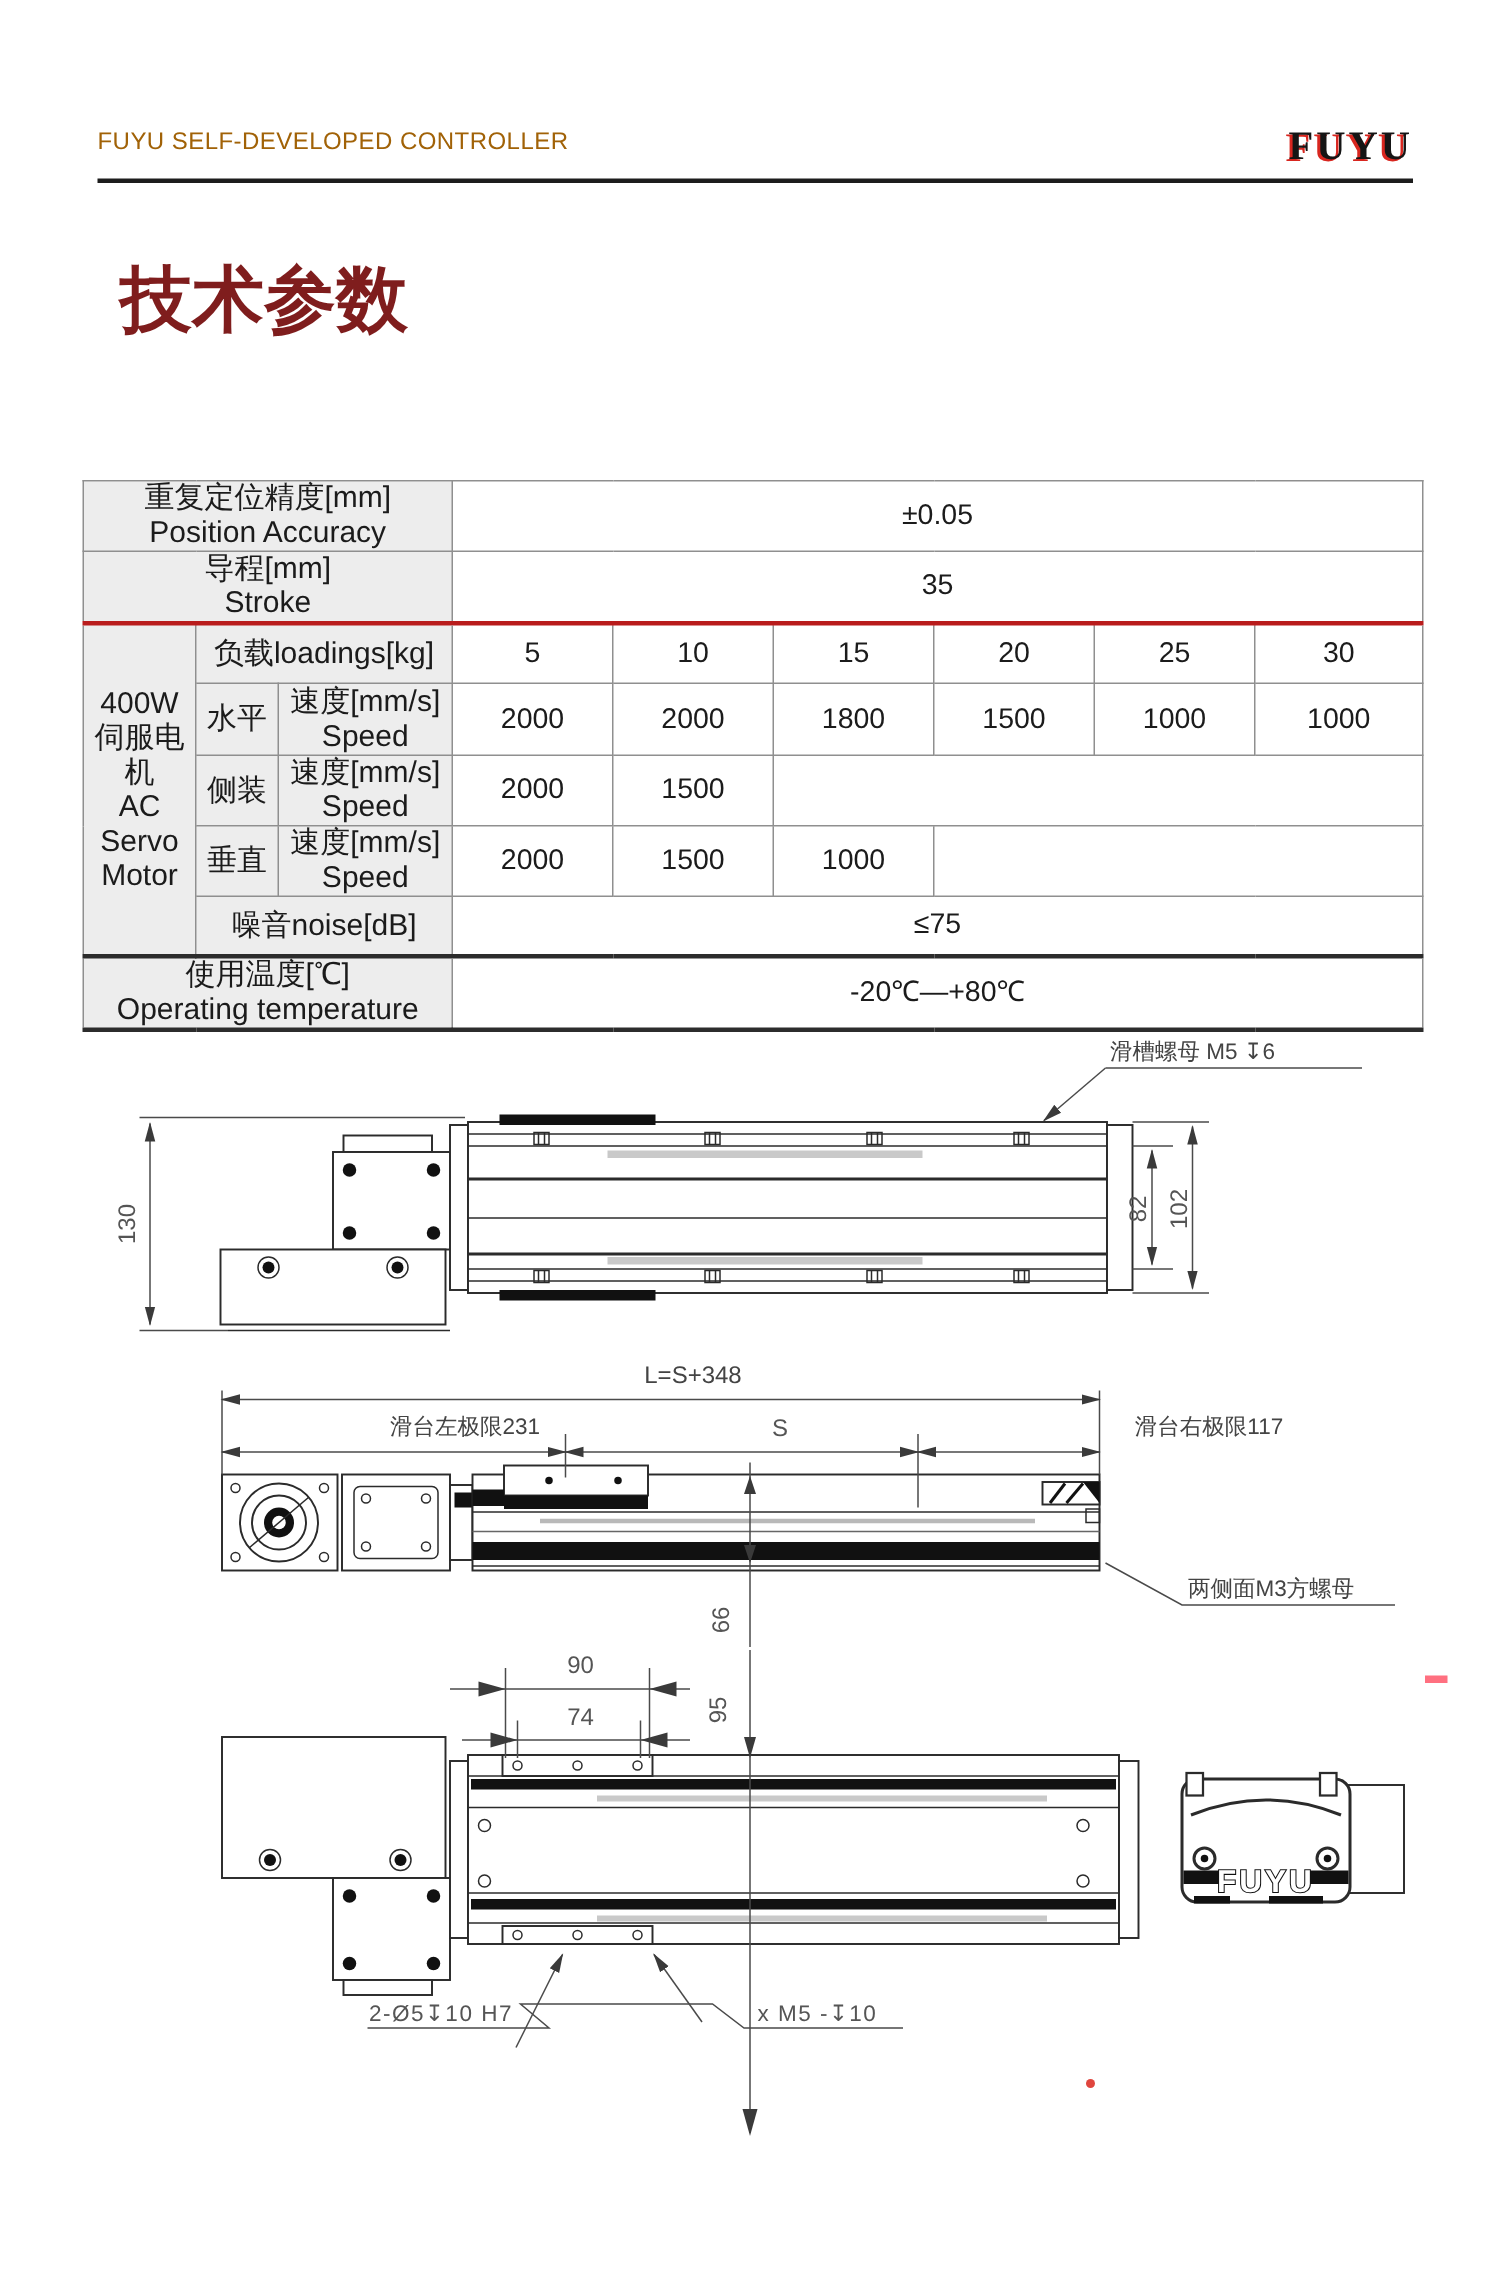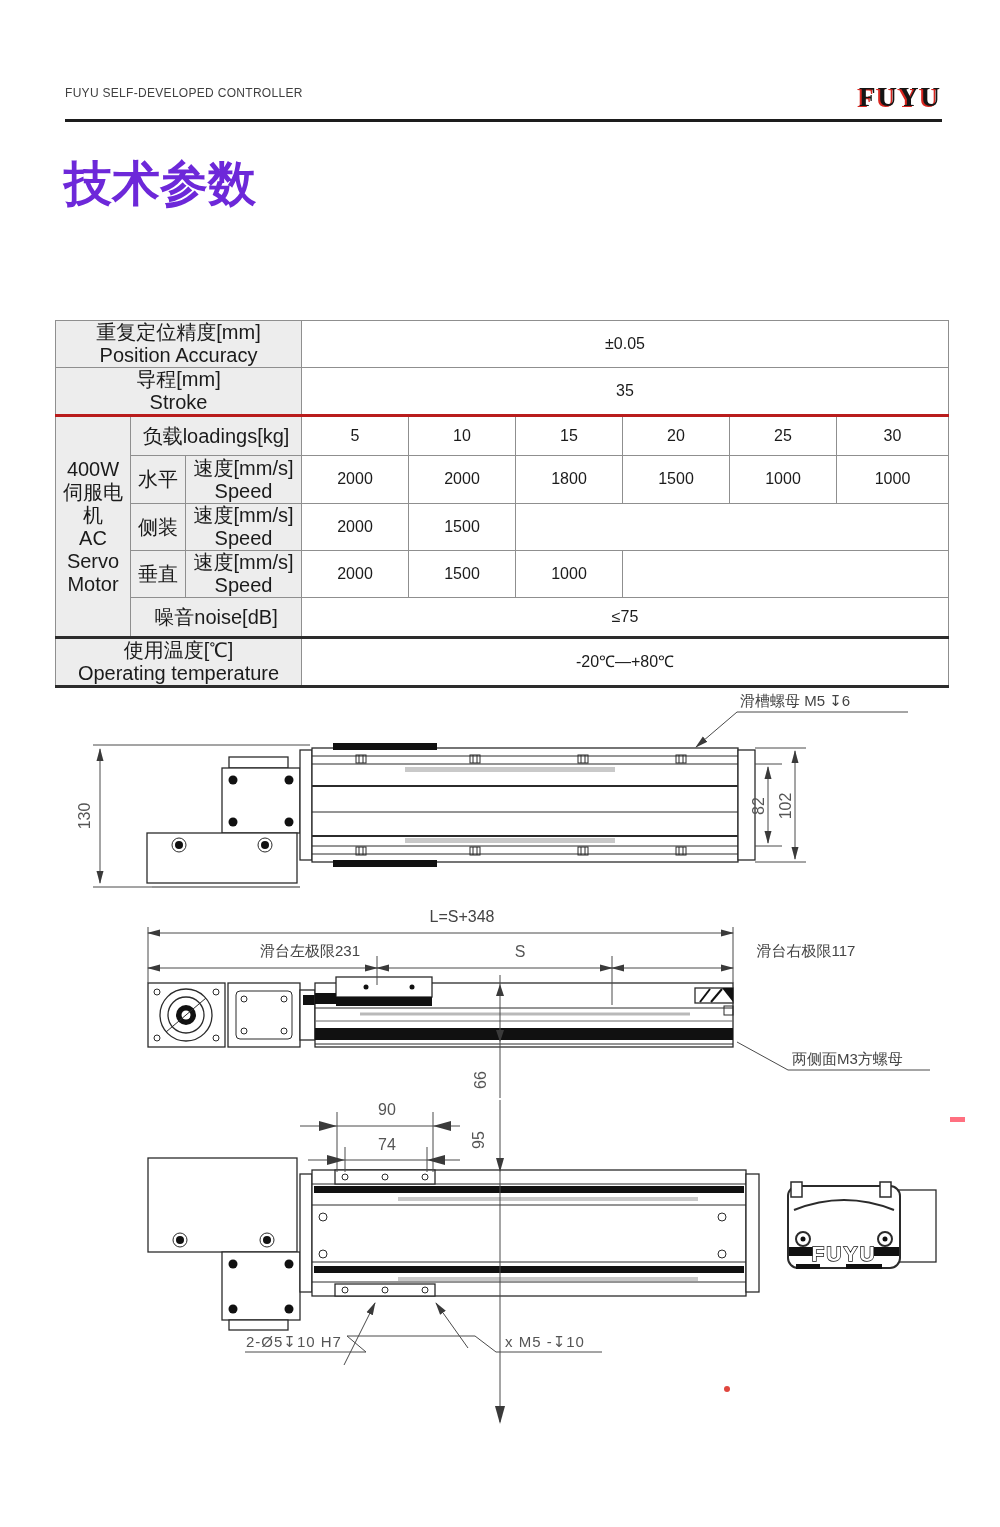--- a/index.html
+++ b/index.html
@@ -1,37 +1,37 @@
 <!DOCTYPE html>
 <html><head>
 <meta charset="utf-8">
 <style>
   html,body{margin:0;padding:0;background:#fff;}
   .page{position:relative;width:1000px;height:1527px;background:#fff;overflow:hidden;
         font-family:"Liberation Sans",sans-serif;color:#1b1b1b;}
 
   
-  .tagline{position:absolute;left:65px;top:86px;font-size:12px;letter-spacing:.3px;color:#404040;}
+  .tagline{position:absolute;left:65px;top:86px;font-size:16px;letter-spacing:.3px;color:#a16207;}
   .logo{position:absolute;right:58px;top:82px;font-family:"Liberation Serif",serif;
         font-weight:bold;font-size:27px;letter-spacing:2px;}
   .logo .logo-red{position:absolute;left:-2px;top:1px;}
   .logo .logo-black{position:relative;color:#151515;}
   .rule{position:absolute;left:65px;right:58px;top:119px;height:3px;background:#1d1d1d;}
 
   
-  .title-zh{position:absolute;left:64px;top:152px;margin:0;font-size:48px;font-weight:800;color:#6d28d9;}
+  .title-zh{position:absolute;left:64px;top:152px;margin:16px;font-size:48px;font-weight:800;color:#7f1d1d;}
   .title-en{position:absolute;left:64px;top:236px;margin:0;font-size:29px;font-weight:700;color:#111;}
 
   
   table.spec{position:absolute;left:55px;top:320px;border-collapse:collapse;table-layout:fixed;
              border:1px solid #8f8f8f;border-bottom:3px solid #2c2c2c;}
   table.spec td{border:1px solid #8f8f8f;text-align:center;vertical-align:middle;
                 padding:0 2px;white-space:pre-line;line-height:1.15;}
   td.hd{background:#ededed;font-size:20px;}
-  td.val{background:#fff;font-size:16px;}
+  td.val{background:#fff;font-size:19px;}
   td.motor{font-size:20px;line-height:1.3;}
   tr.rule-below td{border-bottom:3px solid #b91c1c;}
   tr.rule-above td{border-top:3px solid #2c2c2c;margin-left:16px;}
   td.open-b{background:#fff;border-bottom:none;}
   td.open-t{background:#fff;border-top:none;}
 
   
   svg.draw{position:absolute;left:0;top:678px;}
   svg.draw text{font-family:"Liberation Sans",sans-serif;}
 </style>

